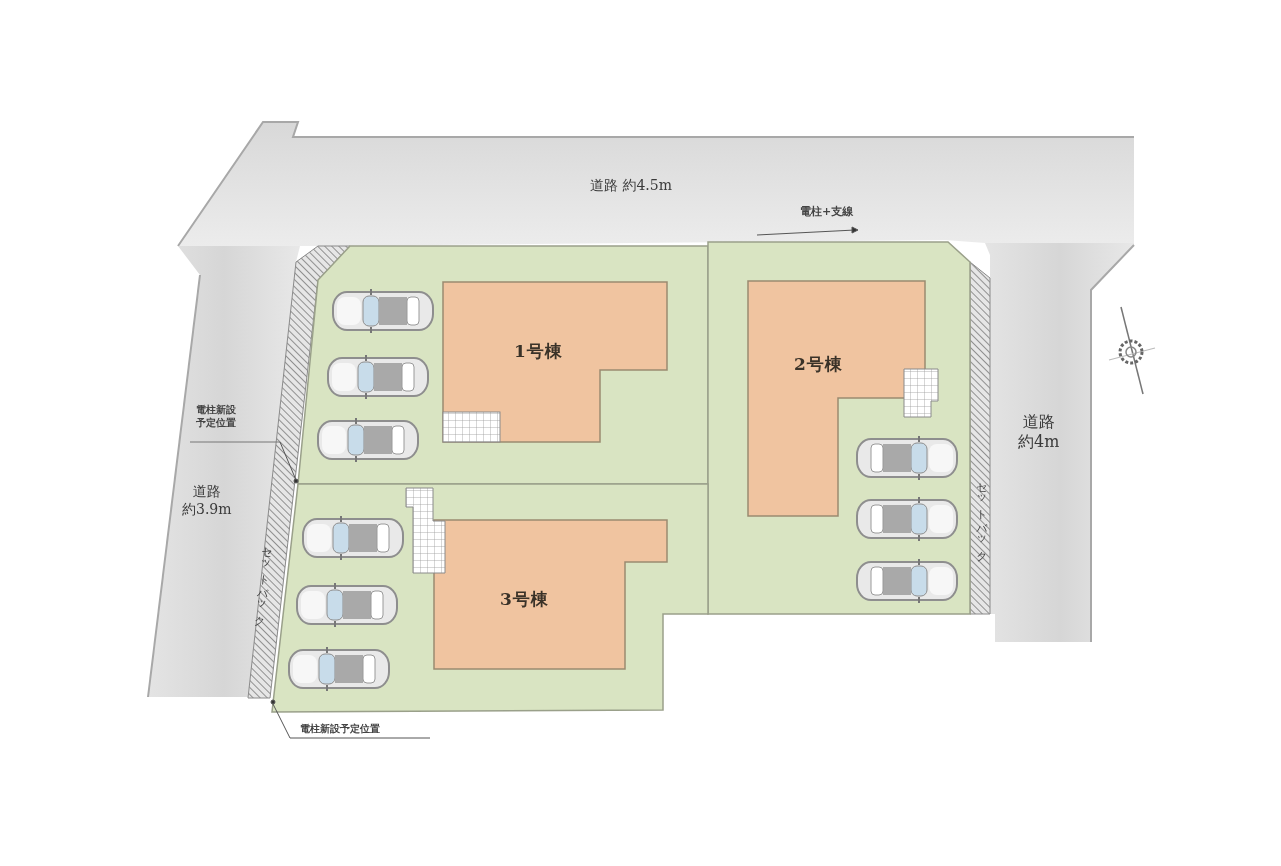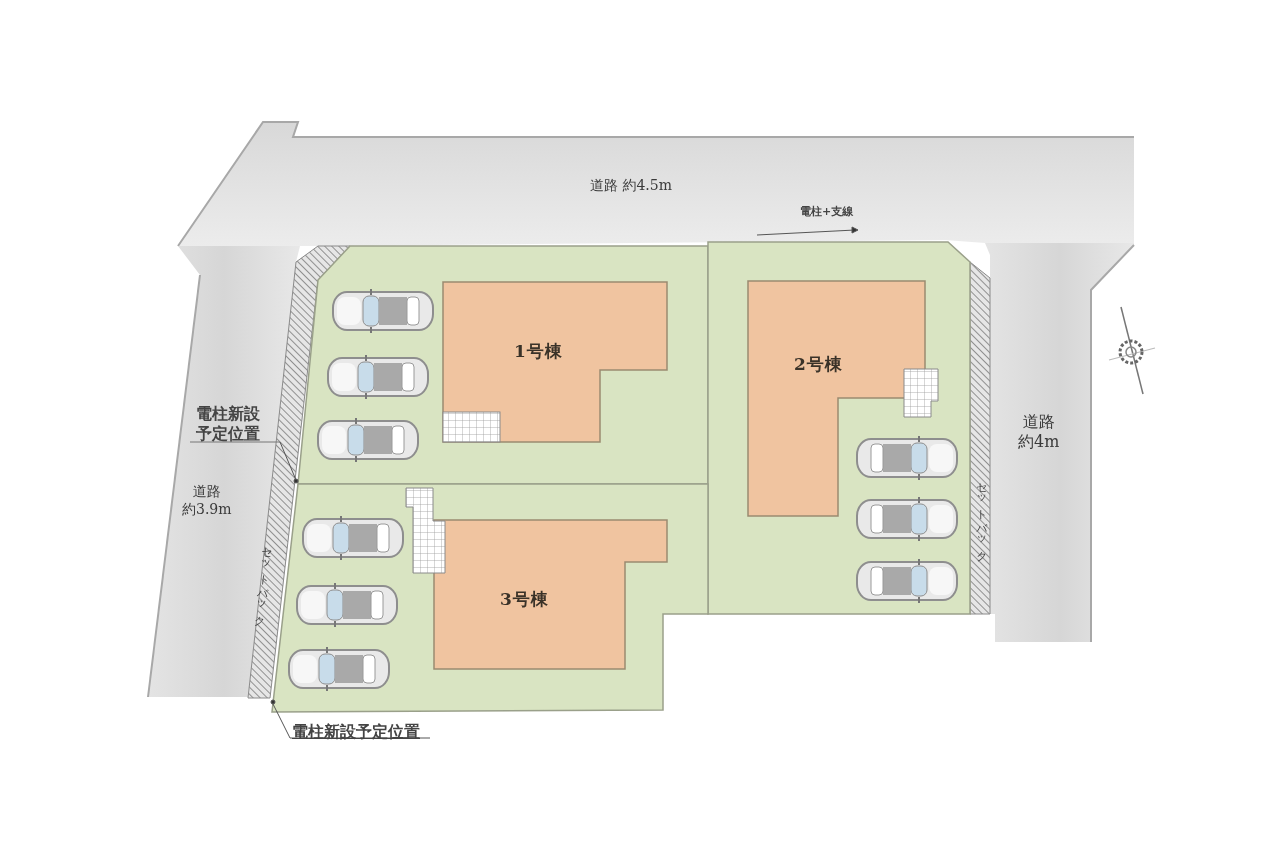--- a/index.html
+++ b/index.html
@@ -3,21 +3,21 @@
 <meta charset="utf-8">
 <style>
   html, body { margin: 0; padding: 0; background: #ffffff; }
   body { width: 1281px; height: 866px; position: relative; overflow: hidden;
          font-family: "DejaVu Serif", "Liberation Serif", serif; }
   #plan { position: absolute; left: 0; top: 0; }
   .lbl { position: absolute; color: #3a3a3a; white-space: nowrap;
          font-family: "DejaVu Serif", "Liberation Serif", serif; }
   .road-lbl { font-size: 14px; }
   .bldg-lbl { font-size: 17px; color: #3a3228; font-weight: bold; letter-spacing: 1px; }
-  .small-lbl { font-size: 16px; font-weight: bold; color: #444; }
+  .small-lbl { font-size: 10px; font-weight: bold; color: #444; }
   .vert { writing-mode: vertical-rl; font-size: 11px; color: #444; letter-spacing: 1px; }
   .center { text-align: center; line-height: 1.25; }
 </style>
 </head>
 <body>
 
 <svg id="plan" width="1281" height="866" viewBox="0 0 1281 866" xmlns="http://www.w3.org/2000/svg">
   <defs>
     <linearGradient id="roadGrad" x1="0" y1="0" x2="1" y2="0">
       <stop offset="0" stop-color="#e4e4e4"></stop>
@@ -131,17 +131,17 @@
 </div>
 
 <div class="lbl road-lbl center" style="left:1018px; top:412px; font-size:16px;">
   <div>道路</div>
   <div>約4m</div>
 </div>
 
 <div class="lbl vert" style="left:255px; top:540px; transform: rotate(6deg);">セットバック</div>
 <div class="lbl vert" style="left:973px; top:475px;">セットバック</div>
 
-<div class="lbl small-lbl" style="left:292px; top:722px;text-decoration:underline;">電柱新設予定位置</div>
+<div class="lbl small-lbl" style="left:300px; top:722px;">電柱新設予定位置</div>
 
 <div class="lbl bldg-lbl" style="left:514px; top:340px;">1号棟</div>
 <div class="lbl bldg-lbl" style="left:794px; top:353px;">2号棟</div>
 <div class="lbl bldg-lbl" style="left:500px; top:588px;">3号棟</div>
 
 </body></html>

